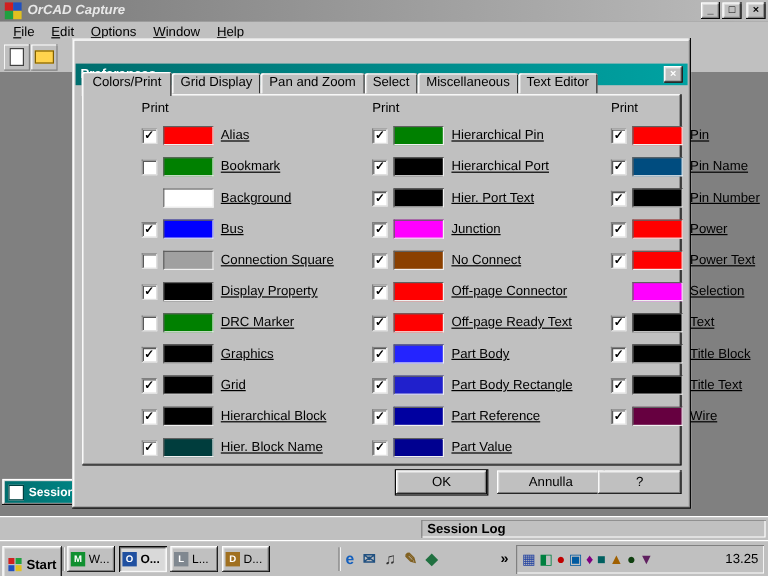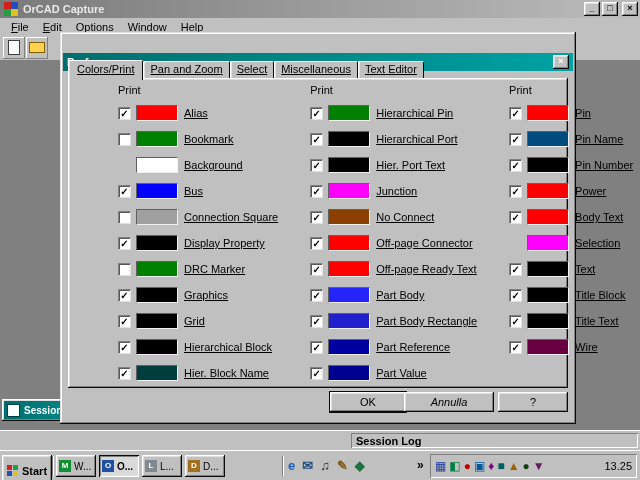--- a/index.html
+++ b/index.html
@@ -7,21 +7,21 @@
           font-family:"Liberation Sans",sans-serif;font-size:11px;color:#000;}
   .raised{background:#c0c0c0;box-shadow:inset -1px -1px #0a0a0a,inset 1px 1px #fff,inset -2px -2px #808080,inset 2px 2px #dfdfdf;}
   .raised-thin{background:#c0c0c0;box-shadow:inset -1px -1px #808080,inset 1px 1px #fff;}
 
   
   .titlebar{position:absolute;left:0;top:0;width:640px;height:18px;
             background:linear-gradient(90deg,#7a7a7a,#bcbcbc);display:flex;align-items:center;
             padding:0 2px;box-sizing:border-box;}
   .app-icon{width:14px;height:14px;display:grid;grid-template-columns:7px 7px;grid-template-rows:7px 7px;margin-left:2px;}
   .app-icon span{display:block;}
-  .title-text{color:#e8e8e8;font-weight:bold;margin-left:5px;flex:1;}
+  .title-text{color:#e8e8e8;font-weight:bold;margin-left:5px;flex:1;font-style:italic;}
   .tbtn{width:16px;height:14px;background:#c0c0c0;margin-left:2px;text-align:center;
         box-shadow:inset -1px -1px #0a0a0a,inset 1px 1px #fff,inset -2px -2px #808080,inset 2px 2px #dfdfdf;
         font-size:9px;line-height:13px;font-weight:bold;}
   .menubar{position:absolute;left:0;top:18px;width:640px;height:17px;background:#c0c0c0;
            display:flex;align-items:center;padding-left:4px;box-sizing:border-box;}
   .menu-item{padding:1px 7px;}
   .toolbar{position:absolute;left:0;top:35px;width:640px;height:25px;background:#c0c0c0;
            display:flex;align-items:center;padding-left:3px;box-sizing:border-box;}
   .tool-btn{width:22px;height:22px;margin-right:1px;display:flex;align-items:center;justify-content:center;}
   .doc-glyph{width:10px;height:13px;background:#fff;border:1px solid #404040;}
@@ -34,21 +34,21 @@
               color:#fff;font-size:10px;font-weight:bold;padding:0 3px;gap:4px;overflow:hidden;white-space:nowrap;}
   .mini-icon{width:11px;height:11px;background:#fff;border:1px solid #004040;flex:0 0 11px;}
 
   
   .dialog{position:absolute;left:60px;top:32px;width:516px;height:392px;z-index:20;
           background:#c0c0c0;box-shadow:inset -1px -1px #0a0a0a,inset 1px 1px #dfdfdf,inset -2px -2px #808080,inset 2px 2px #fff;}
   .dlg-title{position:absolute;left:3px;top:21px;right:3px;height:18px;
              background:linear-gradient(90deg,#006e6e,#00a2a2);color:#fff;font-weight:bold;
              display:flex;align-items:center;padding:0 4px;box-sizing:border-box;}
   .dlg-title .txt{flex:1;}
-  .tabs{position:absolute;left:8px;top:28px;height:20px;display:flex;align-items:flex-end;z-index:3;text-decoration:underline;}
+  .tabs{position:absolute;left:8px;top:28px;height:20px;display:flex;align-items:flex-end;z-index:3;}
   .tab{height:17px;line-height:17px;padding:0 7px;background:#c0c0c0;margin-bottom:2px;
        box-shadow:inset 1px 1px #fff,inset -1px 0 #0a0a0a,inset 2px 0 #dfdfdf;
        border-top-left-radius:2px;border-top-right-radius:2px;white-space:nowrap;}
   .tab.active{height:20px;line-height:19px;margin-bottom:0;padding:0 9px;z-index:4;position:relative;}
   .tabpage{position:absolute;left:8px;top:46px;width:500px;height:310px;box-sizing:border-box;
            background:#c0c0c0;box-shadow:inset -1px -1px #0a0a0a,inset 1px 1px #fff,inset -2px -2px #808080,inset 2px 2px #dfdfdf;
            padding:6px 0 0 18px;display:flex;}
   .col{width:167px;margin-left:32px;}
   .col:nth-child(3){width:140px;}
   .col-header{height:16px;}
@@ -56,21 +56,21 @@
   .cb,.cb-space{width:13px;height:13px;flex:0 0 13px;box-sizing:border-box;}
   .cb{background:#fff;border:1px solid;border-color:#808080 #dfdfdf #dfdfdf #808080;
       box-shadow:inset 1px 1px rgba(0,0,0,0.65);font-size:10px;line-height:11px;text-align:center;font-weight:bold;}
   .swatch{width:42px;height:16px;margin-left:5px;flex:0 0 42px;box-sizing:border-box;
           border:1px solid;border-color:#606060 #f0f0f0 #f0f0f0 #606060;}
   .rlabel{margin-left:6px;text-decoration:underline;white-space:nowrap;}
   .btn{position:absolute;height:20px;background:#c0c0c0;border:none;font-family:inherit;font-size:11px;
        box-shadow:inset -1px -1px #0a0a0a,inset 1px 1px #fff,inset -2px -2px #808080,inset 2px 2px #dfdfdf;}
   .btn[data-name="ok-button"]{left:270px;top:360px;width:76px;
        box-shadow:0 0 0 1px #0a0a0a,inset -1px -1px #0a0a0a,inset 1px 1px #fff,inset -2px -2px #808080,inset 2px 2px #dfdfdf;}
-  .btn[data-name="cancel-button"]{left:344px;top:360px;width:90px;font-style:italic;}
+  .btn[data-name="cancel-button"]{left:354px;top:360px;width:90px;}
   .btn[data-name="help-button"]{left:438px;top:360px;width:70px;}
 
   
   .statusbar{position:absolute;left:0;top:430px;width:640px;height:20px;background:#c0c0c0;
              border-top:1px solid #fff;display:flex;align-items:center;gap:3px;padding:0 2px;box-sizing:border-box;}
   .spanel{height:15px;display:flex;align-items:center;padding-left:5px;box-sizing:border-box;
           box-shadow:inset 1px 1px #808080,inset -1px -1px #fff;}
   .spanel.left{width:346px;margin-top:40px;}
   .spanel.right{flex:1;font-weight:bold;}
 
@@ -142,20 +142,21 @@
     </div>
   </div>
 
   <div class="dialog" data-name="preferences-dialog">
     <div class="dlg-title" data-name="dialog-titlebar">
       <span class="txt" data-name="dialog-title">Preferences</span>
       <span class="tbtn" data-name="dialog-close-button">×</span>
     </div>
     <div class="tabs" id="tabs" data-name="tab-strip">
         <div class="tab active" data-name="tab-colors-print">Colors/Print</div>
+        <div class="tab" data-name="tab-grid-display">Grid Display</div>
         <div class="tab" data-name="tab-pan-and-zoom">Pan and Zoom</div>
         <div class="tab" data-name="tab-select">Select</div>
         <div class="tab" data-name="tab-miscellaneous">Miscellaneous</div>
         <div class="tab" data-name="tab-text-editor">Text Editor</div>
       </div>
     <div class="tabpage" id="tabpage" data-name="colors-print-tabpage">
         <div class="col" data-name="color-column-1">
           <div class="col-header" data-name="print-column-header">Print</div>
           <div class="crow" data-name="color-row-alias">
             <span class="cb" data-name="print-checkbox">✓</span>
@@ -289,21 +290,21 @@
             <span class="rlabel" data-name="color-label">Pin Number</span>
           </div>
           <div class="crow" data-name="color-row-power">
             <span class="cb" data-name="print-checkbox">✓</span>
             <span class="swatch" data-name="color-swatch" style="background: rgb(255, 0, 0);"></span>
             <span class="rlabel" data-name="color-label">Power</span>
           </div>
           <div class="crow" data-name="color-row-power-text">
             <span class="cb" data-name="print-checkbox">✓</span>
             <span class="swatch" data-name="color-swatch" style="background: rgb(255, 0, 0);"></span>
-            <span class="rlabel" data-name="color-label">Body Text</span>
+            <span class="rlabel" data-name="color-label">Power Text</span>
           </div>
           <div class="crow" data-name="color-row-selection">
             <span class="cb-space" data-name="checkbox-placeholder"></span>
             <span class="swatch" data-name="color-swatch" style="background: rgb(255, 0, 255);"></span>
             <span class="rlabel" data-name="color-label">Selection</span>
           </div>
           <div class="crow" data-name="color-row-text">
             <span class="cb" data-name="print-checkbox">✓</span>
             <span class="swatch" data-name="color-swatch" style="background: rgb(0, 0, 0);"></span>
             <span class="rlabel" data-name="color-label">Text</span>

